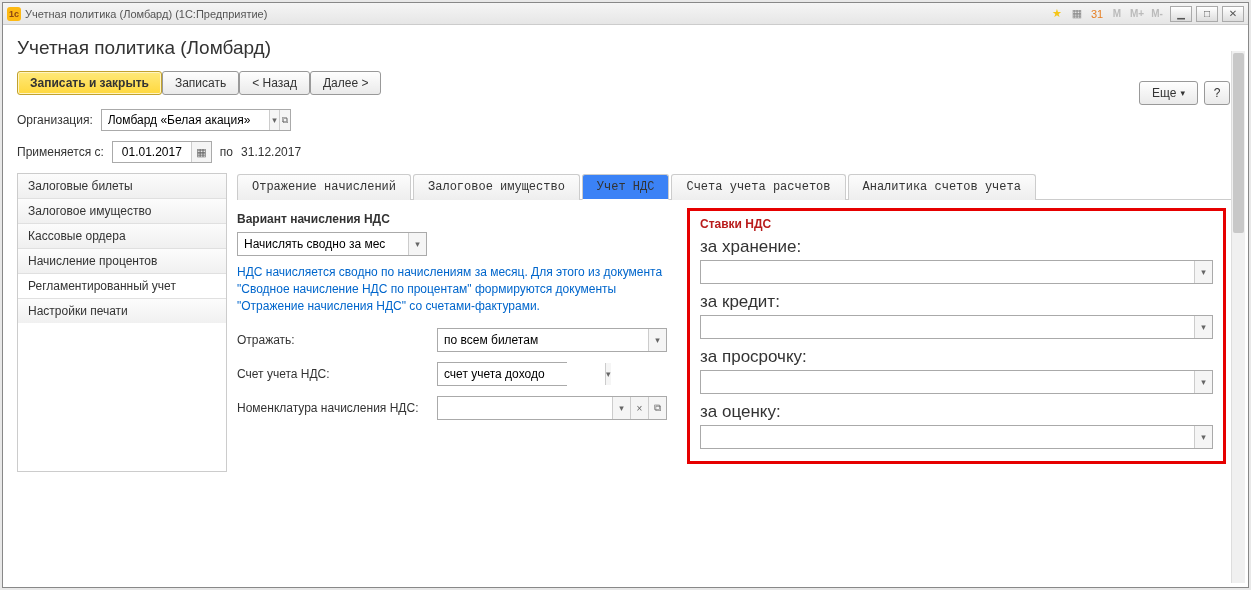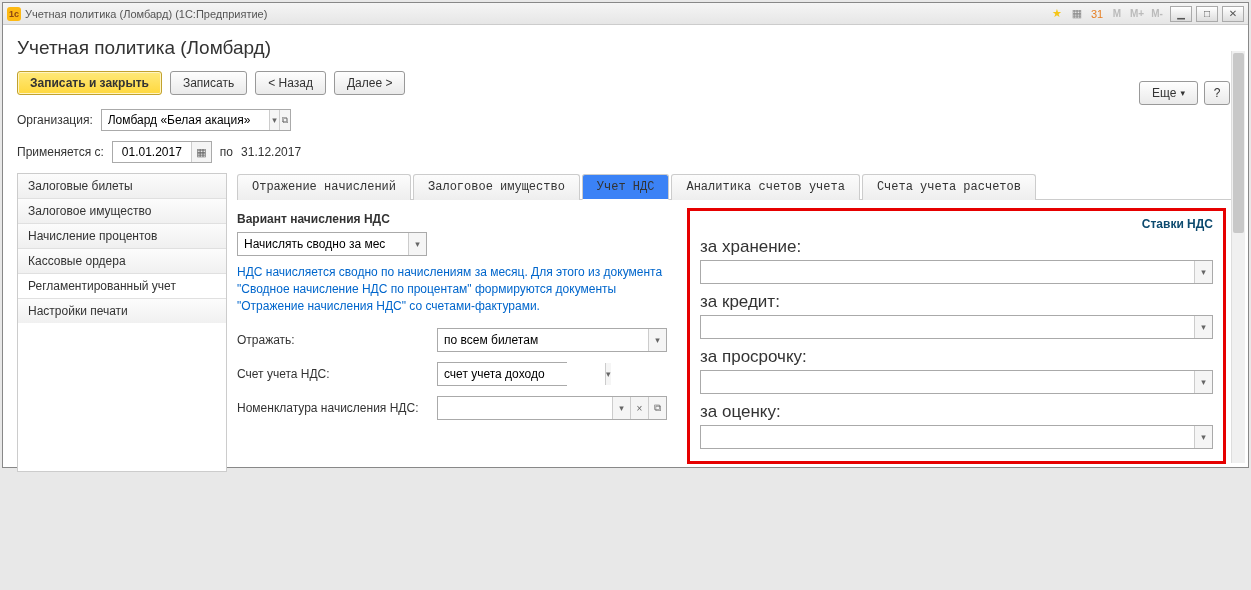--- a/index.html
+++ b/index.html
@@ -1,34 +1,34 @@
 <!DOCTYPE html>
 <html><head>
 <meta charset="utf-8">
 <style>
 * { box-sizing: border-box; margin: 0; padding: 0; font-family: Arial, sans-serif; }
 body { background: #e8e8e8; width: 1251px; height: 590px; overflow: hidden; position: relative; }
 
-.window { background: #fff; border: 1px solid #888; width: 1247px; height: 466px; margin: 2px; position: relative; }
+.window { background: #fff; border: 1px solid #888; width: 1247px; height: 586px; margin: 2px; position: relative; }
 
 .titlebar { height: 22px; background: linear-gradient(#f5f5f5, #e6e6e6); border-bottom: 1px solid #ccc; display: flex; align-items: center; font-size: 11px; color: #555; padding-left: 4px; }
 .titlebar .app-icon { width: 14px; height: 14px; background: #fdb913; border-radius: 3px; margin-right: 4px; display: inline-flex; align-items: center; justify-content: center; font-size: 9px; color: #8b4513; font-weight: bold; }
 .titlebar .title-text { flex: 0 0 auto; }
 .titlebar-right { margin-left: auto; display: flex; align-items: center; gap: 2px; padding-right: 4px; }
 .titlebar-right .icon-btn { width: 18px; height: 16px; display: inline-flex; align-items: center; justify-content: center; font-size: 11px; color: #888; cursor: pointer; }
 .titlebar-right .star { color: #f5c518; }
 .titlebar-right .calc { color: #888; }
 .titlebar-right .cal { color: #e67e22; }
 .titlebar-right .mem { color: #bbb; font-size: 10px; font-weight: bold; padding: 0 2px; }
 .win-btn { width: 22px; height: 16px; border: 1px solid #aaa; background: linear-gradient(#fff,#ddd); display: inline-flex; align-items: center; justify-content: center; font-size: 10px; color: #555; margin-left: 2px; cursor: pointer; }
 
 .content { padding: 12px 14px; position: relative; height: calc(100% - 22px); }
 .page-title { font-size: 19px; color: #333; margin-bottom: 12px; }
 
-.toolbar { display: flex; align-items: center; gap: 8px; margin-bottom: 14px; }
+.toolbar { display: flex; align-items: center; margin-bottom: 14px; }
 .btn { border: 1px solid #999; background: linear-gradient(#fefefe, #eaeaea); padding: 4px 12px; font-size: 12px; color: #333; cursor: pointer; border-radius: 3px; }
 .btn-primary { background: linear-gradient(#ffe97a, #ffd83d); border: 1px solid #c2a22e; font-weight: bold; color: #333; box-shadow: 0 0 0 1px #fff4c2 inset; }
 .btn-more { margin-left: auto; display: flex; align-items: center; gap: 4px; }
 .btn-more::after { content: "▾"; font-size: 9px; }
 .btn-help { width: 26px; padding: 4px 0; text-align: center; }
 
 .form-row { display: flex; align-items: center; gap: 8px; margin-bottom: 10px; font-size: 12px; color: #333; }
 .form-row label { min-width: auto; }
 .input-combo { display: flex; border: 1px solid #aaa; background: #fff; height: 22px; }
 .input-combo input { border: none; padding: 0 6px; font-size: 12px; outline: none; background: transparent; }
@@ -49,21 +49,21 @@
 .tabs { display: flex; border-bottom: 1px solid #ccc; }
 .tab { padding: 5px 14px; font-size: 12px; color: #333; border: 1px solid #ccc; border-bottom: none; background: linear-gradient(#fcfcfc,#eee); margin-right: 2px; cursor: pointer; border-radius: 3px 3px 0 0; position: relative; top: 1px; font-family: Liberation Mono, monospace; }
 .tab.active { background: #3b82f6; border-bottom: 1px solid #fff; }
 
 .tab-content { padding: 12px 8px 8px 0; display: flex; gap: 20px; }
 
 .col-left { width: 430px; }
 .col-right { flex: 1; }
 
 .section-label { font-size: 12px; font-weight: bold; color: #333; margin-bottom: 6px; }
-.section-label.green { color: #0c4a6e; font-weight: bold; text-align: right; }
+.section-label.green { color: #b91c1c; font-weight: bold; }
 
 .select-wide { display: flex; border: 1px solid #aaa; background: #0f172a; height: 24px; margin-bottom: 8px; }
 .select-wide input { border: none; flex: 1; padding: 0 6px; font-size: 12px; outline: none; }
 .select-wide .drop-btn { width: 18px; border-left: 1px solid #ccc; display: inline-flex; align-items: center; justify-content: center; font-size: 9px; color: #666; cursor: pointer; background: #f5f5f5; }
 .select-wide .clear-btn { width: 18px; border-left: 1px solid #ccc; display: inline-flex; align-items: center; justify-content: center; font-size: 10px; color: #666; cursor: pointer; background: #f5f5f5; }
 .select-wide .open-btn { width: 18px; border-left: 1px solid #ccc; display: inline-flex; align-items: center; justify-content: center; font-size: 10px; color: #666; cursor: pointer; background: #f5f5f5; }
 
 .info-text { font-size: 12px; color: #0066cc; line-height: 1.4; margin-bottom: 14px; }
 
 .field-row { display: flex; align-items: center; margin-bottom: 10px; font-size: 12px; color: #333; }
@@ -132,33 +132,33 @@
         <span class="cal-btn">▦</span>
       </div>
       <span>по</span>
       <span>31.12.2017</span>
     </div>
 
     <div class="main-area">
       <div class="sidebar">
         <div class="sidebar-item">Залоговые билеты</div>
         <div class="sidebar-item">Залоговое имущество</div>
+        <div class="sidebar-item">Кассовые ордера</div>
         <div class="sidebar-item">Начисление процентов</div>
-        <div class="sidebar-item">Кассовые ордера</div>
         <div class="sidebar-item active">Регламентированный учет</div>
         <div class="sidebar-item">Настройки печати</div>
       </div>
 
       <div class="detail">
         <div class="tabs">
           <div class="tab">Отражение начислений</div>
           <div class="tab">Залоговое имущество</div>
           <div class="tab active">Учет НДС</div>
+          <div class="tab">Счета учета расчетов</div>
           <div class="tab">Аналитика счетов учета</div>
-          <div class="tab">Счета учета расчетов</div>
         </div>
 
         <div class="tab-content">
           <div class="col-left">
             <div class="section-label">Вариант начисления НДС</div>
             <div class="select-wide" style="width:190px;">
               <input value="Начислять сводно за мес" style="">
               <span class="drop-btn">▾</span>
             </div>
             <div class="info-text">НДС начисляется сводно по начислениям за месяц. Для этого из документа "Сводное начисление НДС по процентам" формируются документы "Отражение начисления НДС" со счетами-фактурами.</div>

